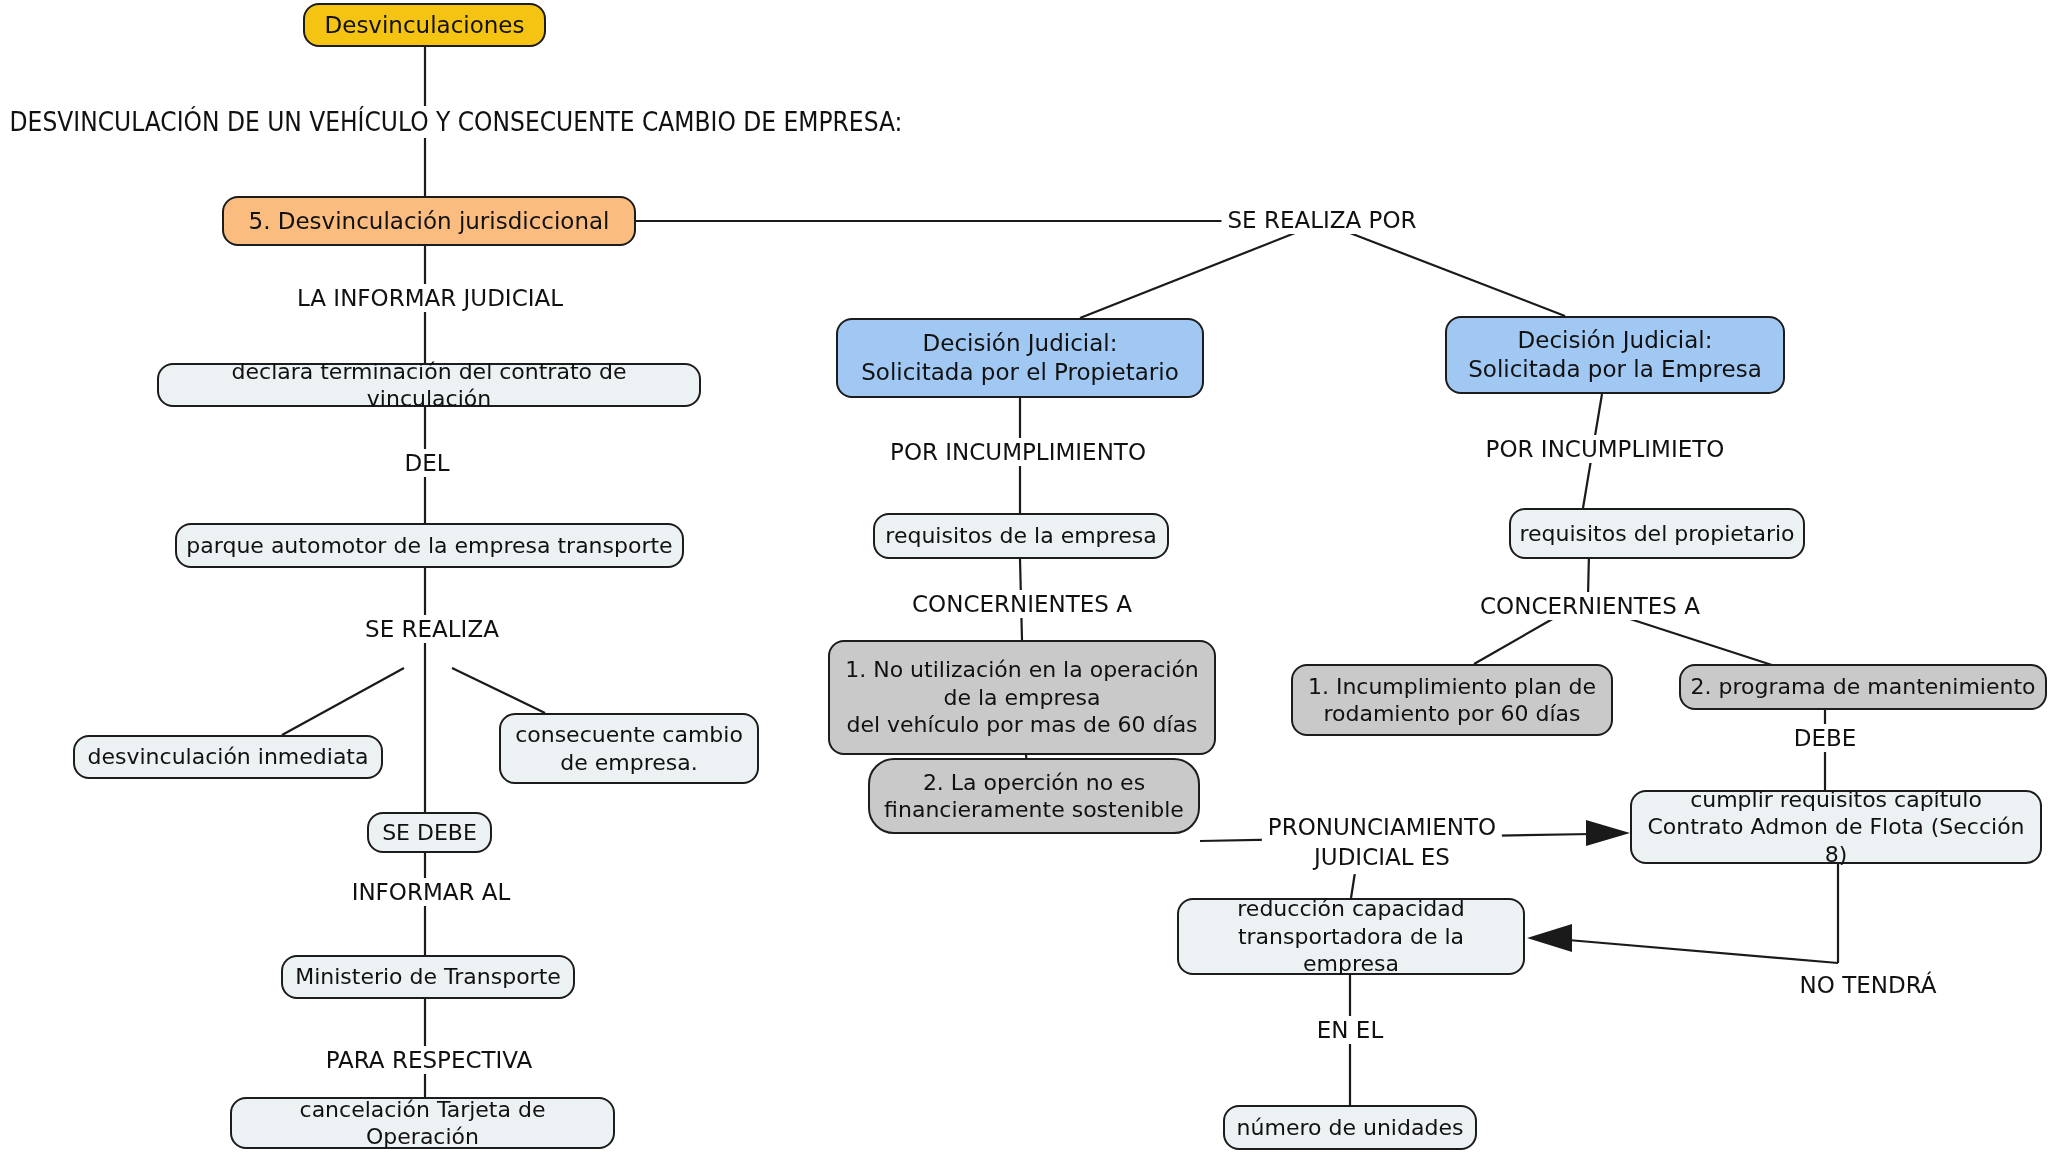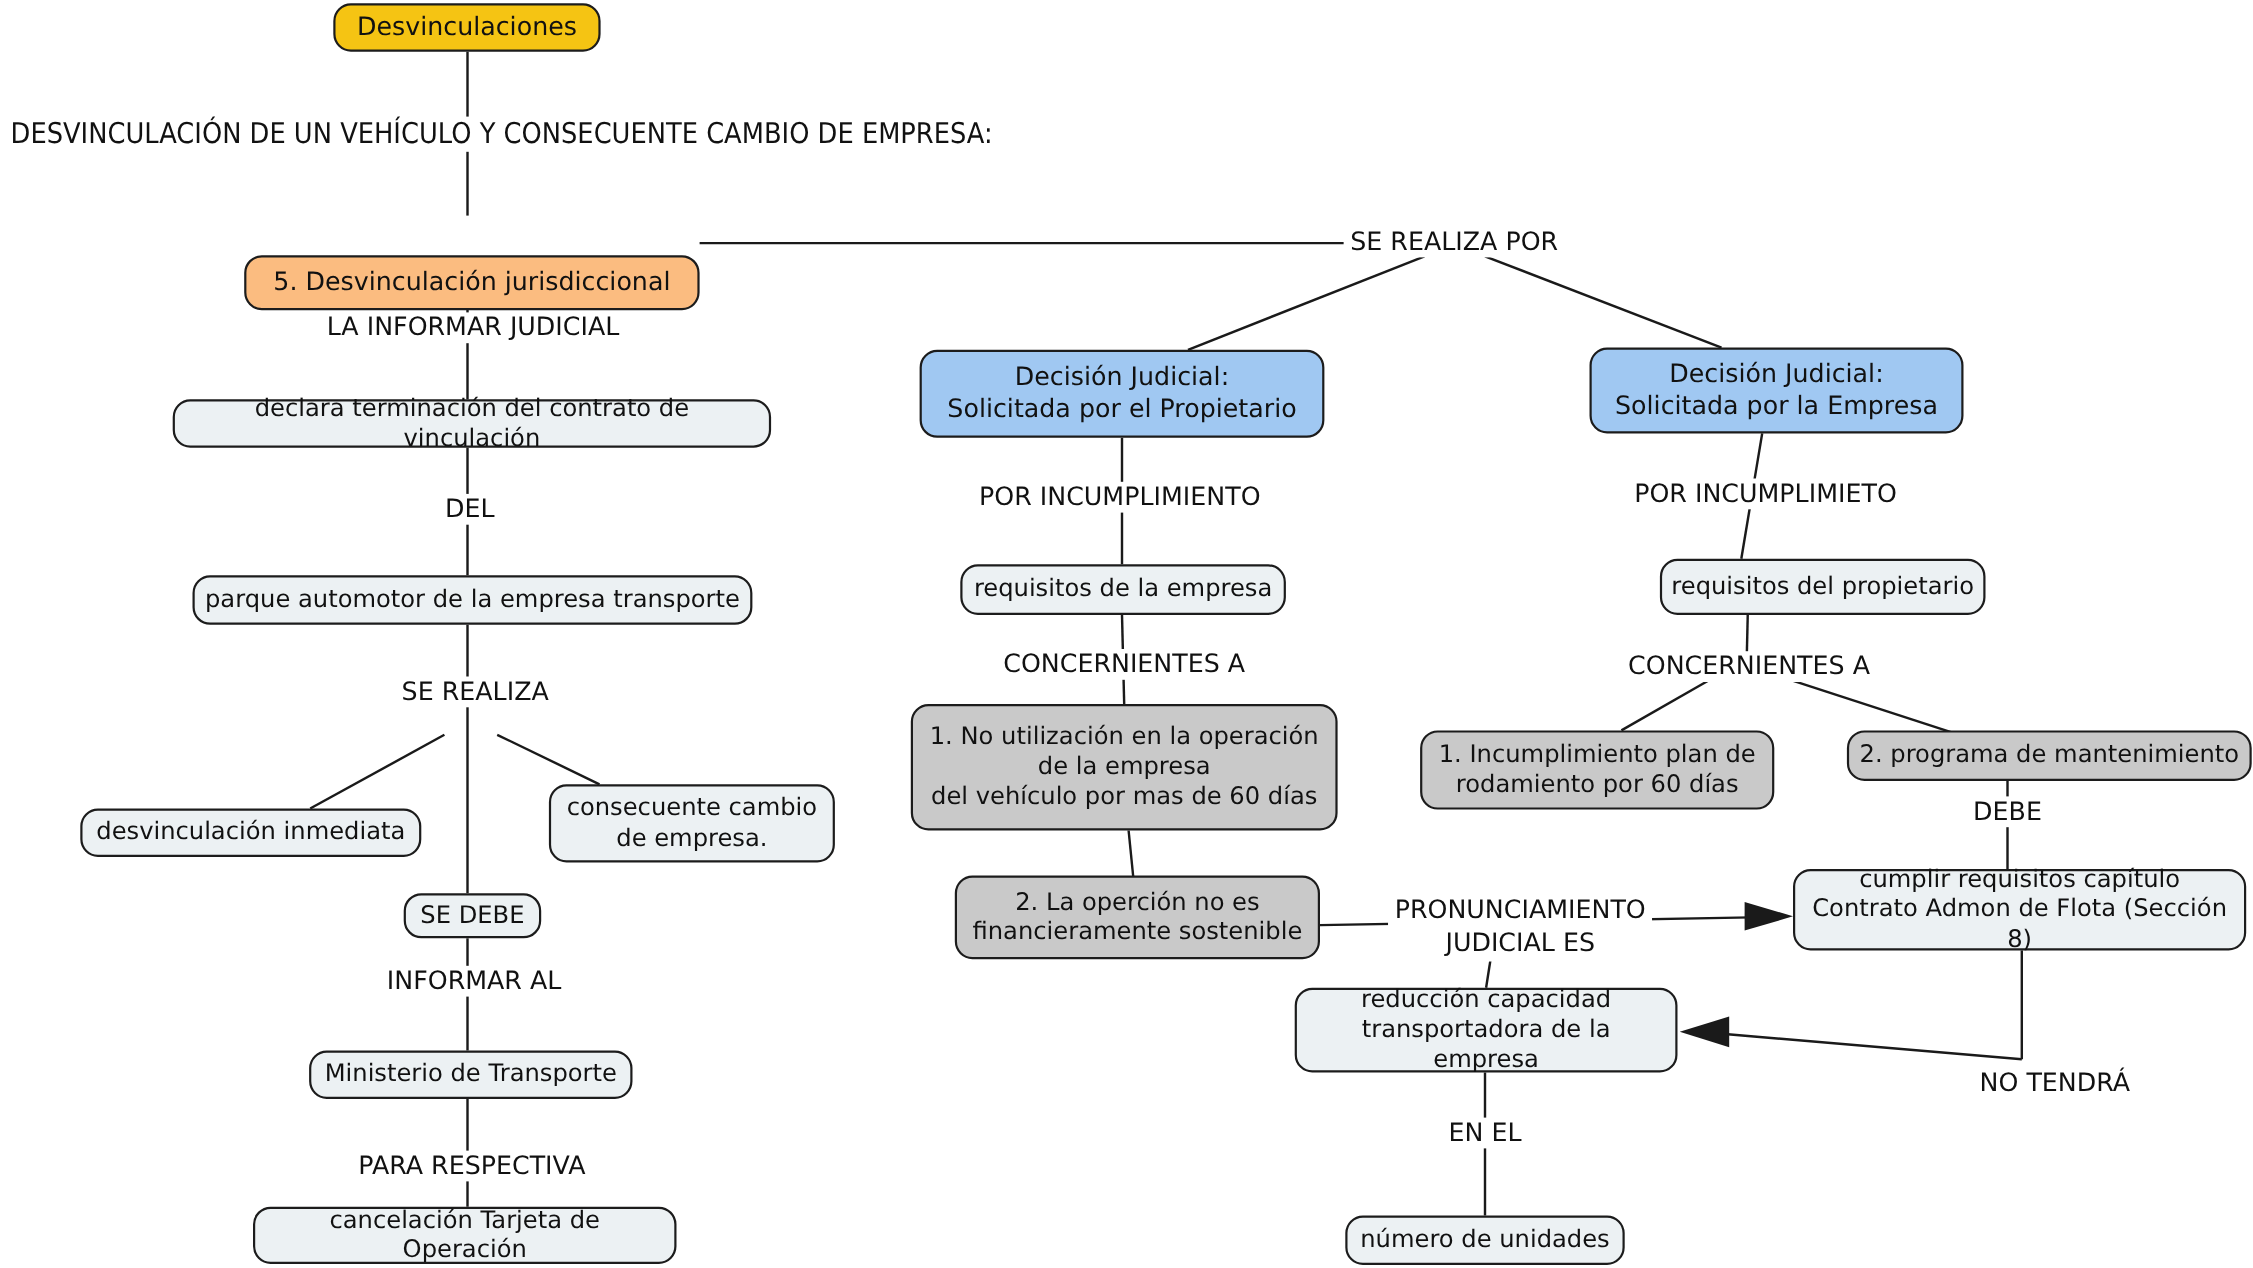--- a/index.html
+++ b/index.html
@@ -12,21 +12,21 @@
   svg.wires{position:absolute;left:0;top:0;z-index:1;}
   .node{
     position:absolute;z-index:2;box-sizing:border-box;
     display:flex;align-items:center;justify-content:center;text-align:center;
     border:2.5px solid #1c1c1c;border-radius:16px;
     background:var(--light,#ECF1F3);
     font-size:22px;line-height:1.25;white-space:pre-line;padding:2px 8px;
   }
   .node.bold{font-weight:400;font-size:23px;}
   .node.yellow{background:var(--yellow,#F5C413);}
-  .node.orange{background:var(--orange,#FBBC80);margin-top:36px;}
+  .node.orange{background:var(--orange,#FBBC80);}
   .node.blue{background:var(--blue,#A0C8F2);}
   .node.gray{background:var(--gray,#C9C9C9);}
   .lbl{
     position:absolute;z-index:2;transform:translate(-50%,-50%);
     background:#ffffff;padding:1px 6px;font-size:23px;white-space:pre;
     font-family:"DejaVu Sans","Liberation Sans",sans-serif;text-align:center;
   }
   .lbl.multi{white-space:pre-line;line-height:1.3;}
   .title{
     position:absolute;z-index:2;left:6px;top:106px;background:#fff;
@@ -106,21 +106,21 @@
 
   <div class="node gray" style="left:828px;top:640px;width:388px;height:115px;">1. No utilización en la operación
 de la empresa
 del vehículo por mas de 60 días</div>
 
   <div class="node gray" style="left:1291px;top:664px;width:322px;height:72px;">1. Incumplimiento plan de
 rodamiento por 60 días</div>
 
   <div class="node gray" style="left:1679px;top:664px;width:368px;height:46px;">2. programa de mantenimiento</div>
 
-  <div class="node gray" style="left:868px;top:796px;width:332px;height:76px;">2. La operción no es
+  <div class="node gray" style="left:868px;top:758px;width:332px;height:76px;border-radius:26px;">2. La operción no es
 financieramente sostenible</div>
 
   <div class="node" style="left:1630px;top:790px;width:412px;height:74px;">cumplir requisitos capítulo
 Contrato Admon de Flota (Sección 8)</div>
 
   <div class="node" style="left:1177px;top:898px;width:348px;height:77px;">reducción capacidad
 transportadora de la empresa</div>
 
   <div class="node" style="left:1223px;top:1105px;width:254px;height:45px;">número de unidades</div>
 

